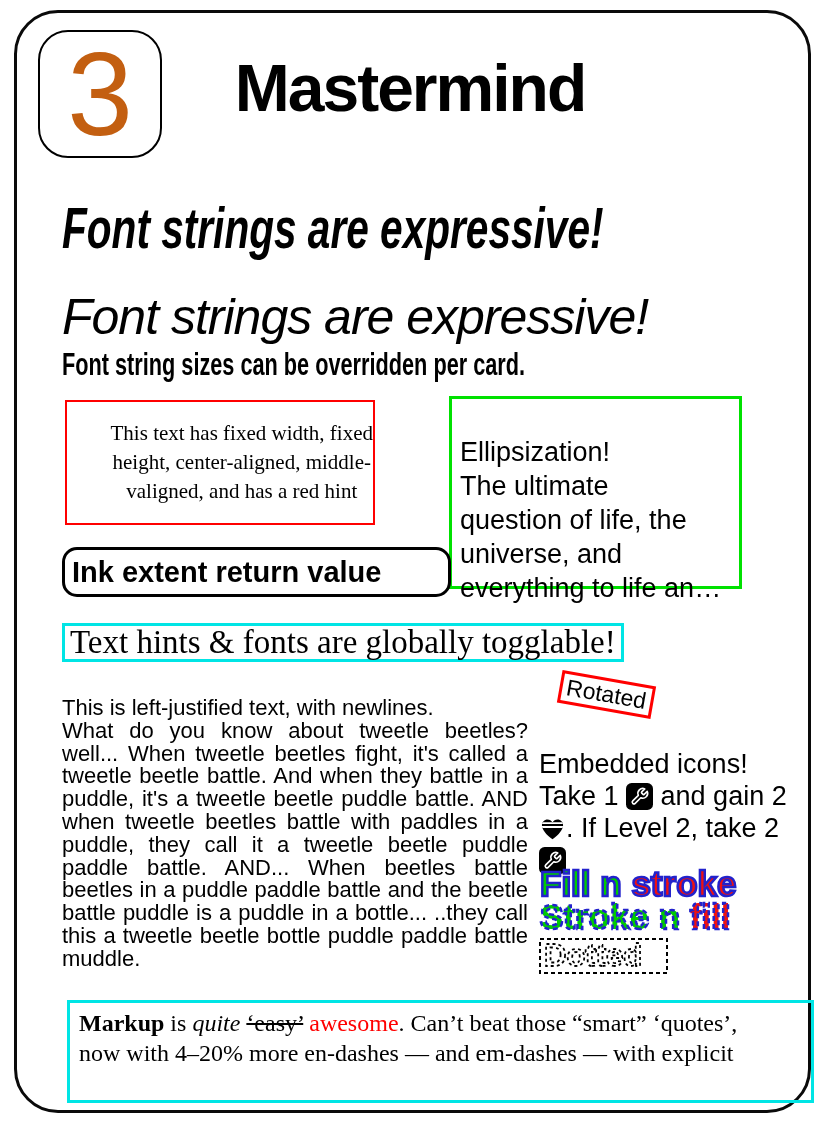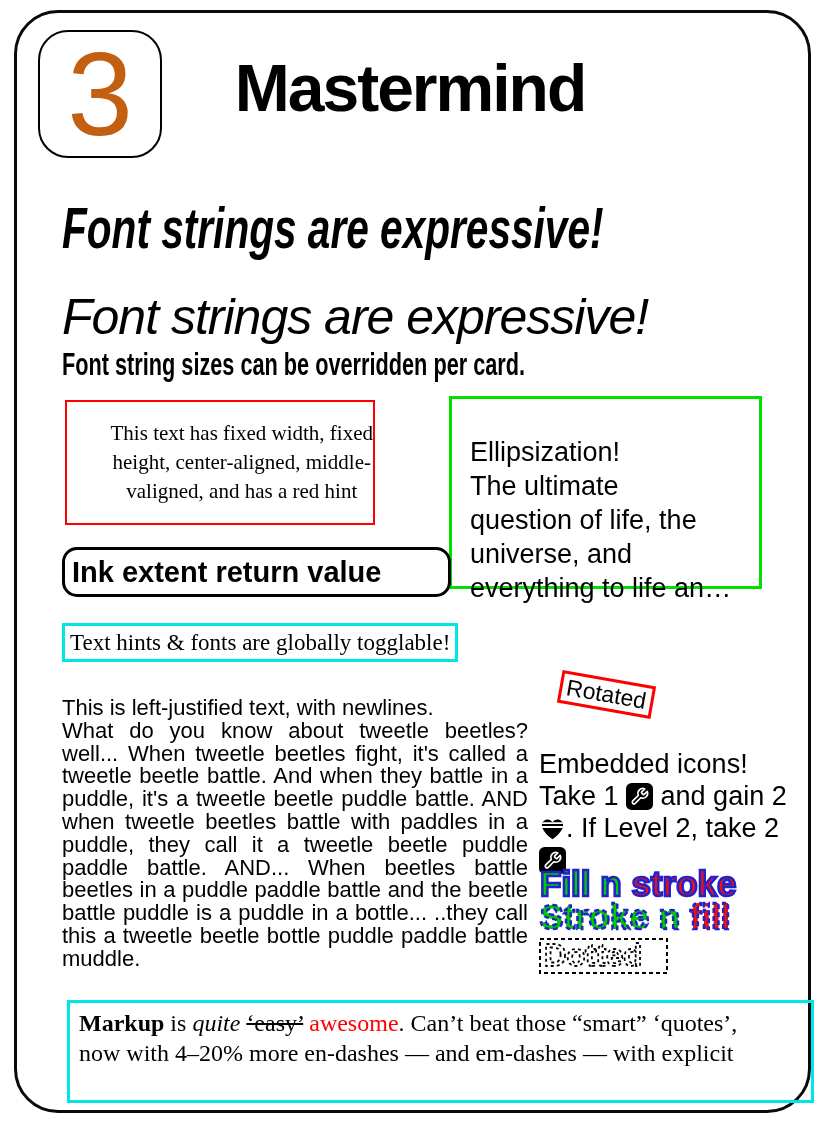--- a/index.html
+++ b/index.html
@@ -21,27 +21,27 @@
   .demo2{position:absolute;left:62px;top:288px;font-size:50px;font-style:italic;
         white-space:nowrap;letter-spacing:-1px;}
   .demo3{position:absolute;left:62px;top:347px;font-size:31px;font-weight:bold;
         white-space:nowrap;transform:scaleX(0.70);transform-origin:left top;}
 
   .red-box{position:absolute;left:65px;top:400px;width:306px;height:121px;border:2px solid #ff0000;
         display:flex;align-items:center;justify-content:flex-end;text-align:center;
         font-family:"Liberation Serif",serif;font-size:21px;line-height:29px;white-space:pre-line;}
 
   .green-box{position:absolute;left:449px;top:396px;width:271px;height:183px;border:3px solid #00e100;
-        padding:2px 18px;font-size:27px;line-height:34px;white-space:pre-line;}
+        padding:2px 8px;font-size:27px;line-height:34px;white-space:pre-line;}
 
   .ink-box{position:absolute;left:62px;top:547px;width:376px;height:44px;border:3px solid #000;
         border-radius:15px;font-size:29px;font-weight:bold;line-height:44px;padding-left:7px;white-space:nowrap;}
 
   .hint-box{position:absolute;left:62px;top:623px;border:3px solid #00e5e5;padding:0 5px;
-        font-family:"Liberation Serif",serif;font-size:23px;line-height:33px;white-space:nowrap;text-align:center;}
+        font-family:"Liberation Serif",serif;font-size:33px;line-height:33px;white-space:nowrap;text-align:center;}
   .no-hint{position:absolute;left:567px;top:626px;font-size:28px;white-space:nowrap;}
 
   .rotated{position:absolute;left:559px;top:678px;border:3px solid #ff0000;padding:0 4px;
         font-size:23px;line-height:27px;transform:rotate(10deg);transform-origin:center;white-space:nowrap;}
 
   .tweetle{position:absolute;left:62px;top:697px;width:466px;font-size:22px;line-height:22.8px;
         text-align:justify;white-space:pre-line;}
 
   .embedded{position:absolute;left:539px;top:748px;width:266px;font-size:27px;line-height:32px;}
   .embedded svg{vertical-align:-5px;}

